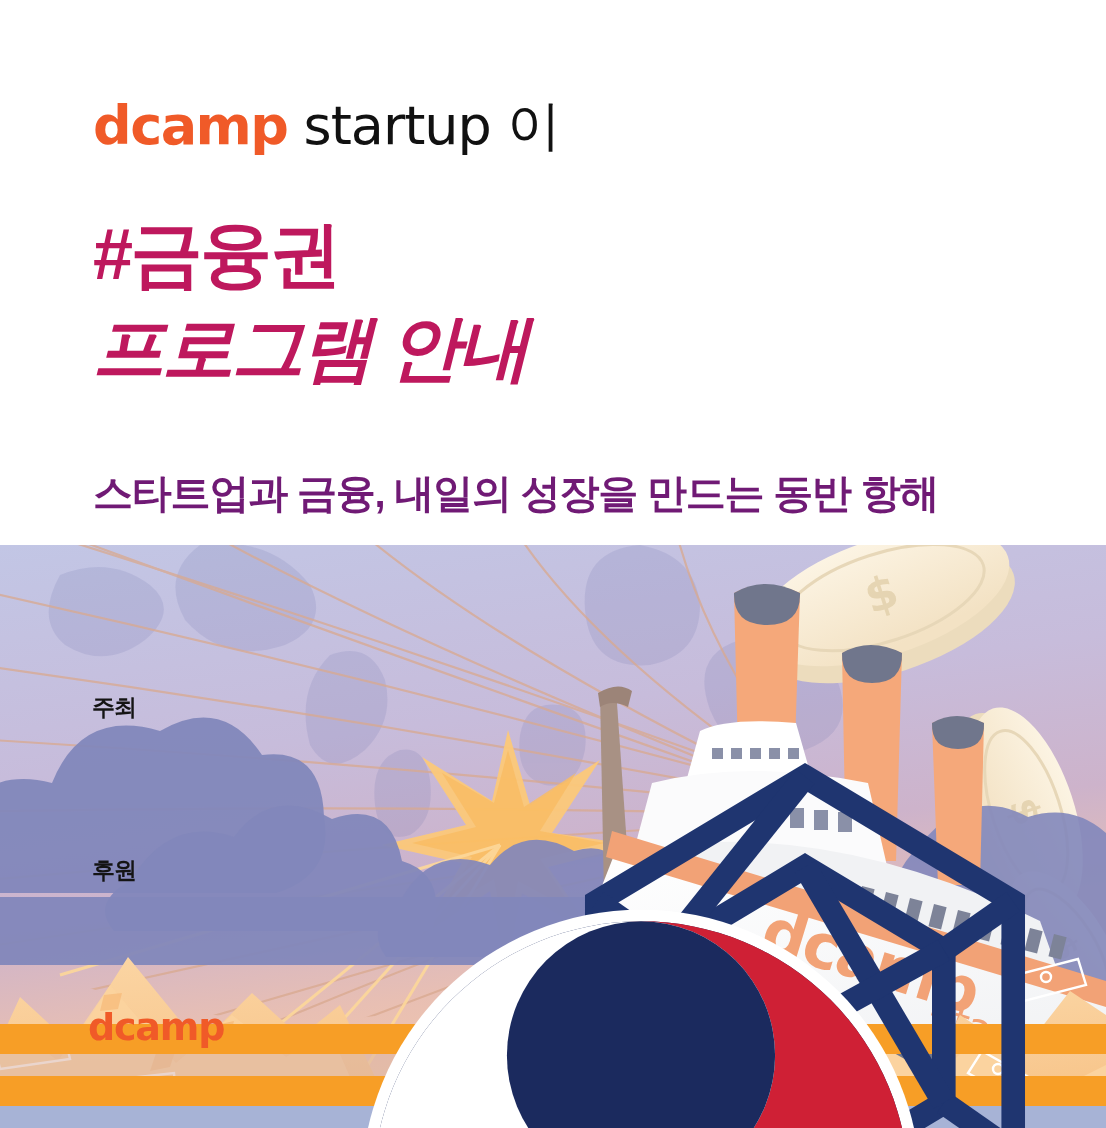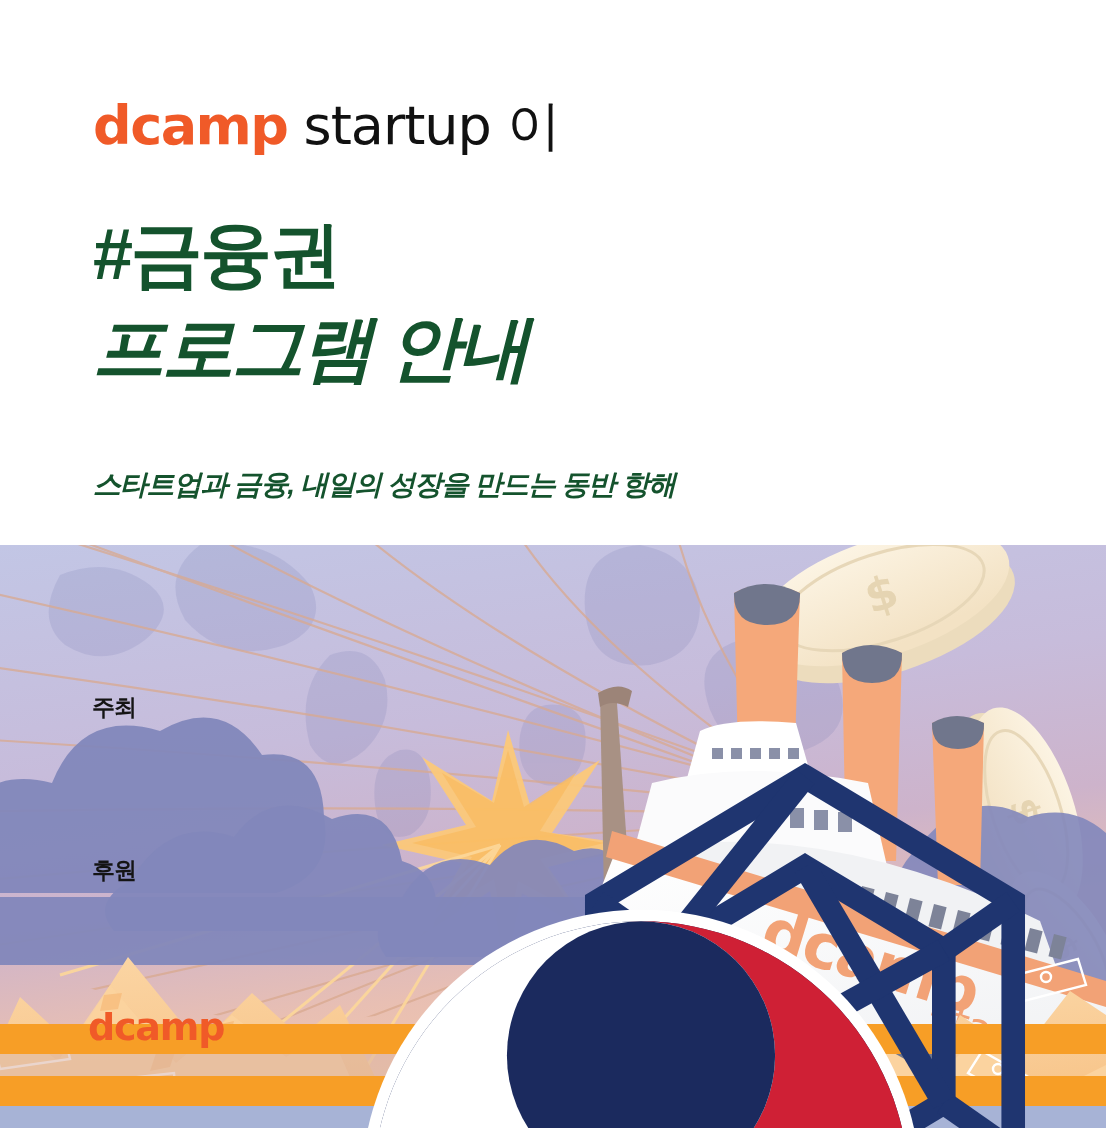--- a/index.html
+++ b/index.html
@@ -19,30 +19,29 @@
     color:#F05A28; font-family:"DejaVu Sans",sans-serif;
   }
   .brand-s {
     font-size:54px; font-weight:400; letter-spacing:-1px;
     color:#111111; margin-left:16px; font-family:"DejaVu Sans",sans-serif;
   }
 
   .headline {
     position:absolute; left:93px; top:208px;
     font-size:72px; font-weight:900; line-height:1.30;
-    color:#14532d; letter-spacing:-2.5px;
+    color:#be185d; letter-spacing:-2.5px;
     font-family:"Liberation Sans","DejaVu Sans",sans-serif;
   }
   .headline .l2 { display:block;font-style:italic; }
 
   .subtitle {
     position:absolute; left:93px; top:466px;
-    font-size:28px; font-weight:700; letter-spacing:-1.2px;
-    color:#14532d;
-    font-style:italic;
+    font-size:40px; font-weight:700; letter-spacing:-1.2px;
+    color:#701a75;
   }
 
   
   .hero { position:absolute; left:0; top:545px; width:1106px; height:583px; overflow:hidden; }
   .hero svg { display:block; width:1106px; height:583px; }
 
   
   .credits { position:absolute; left:0; top:16px; width:100%; height:100%;margin-top:36px; }
 
   .credit-block { position:absolute; }

